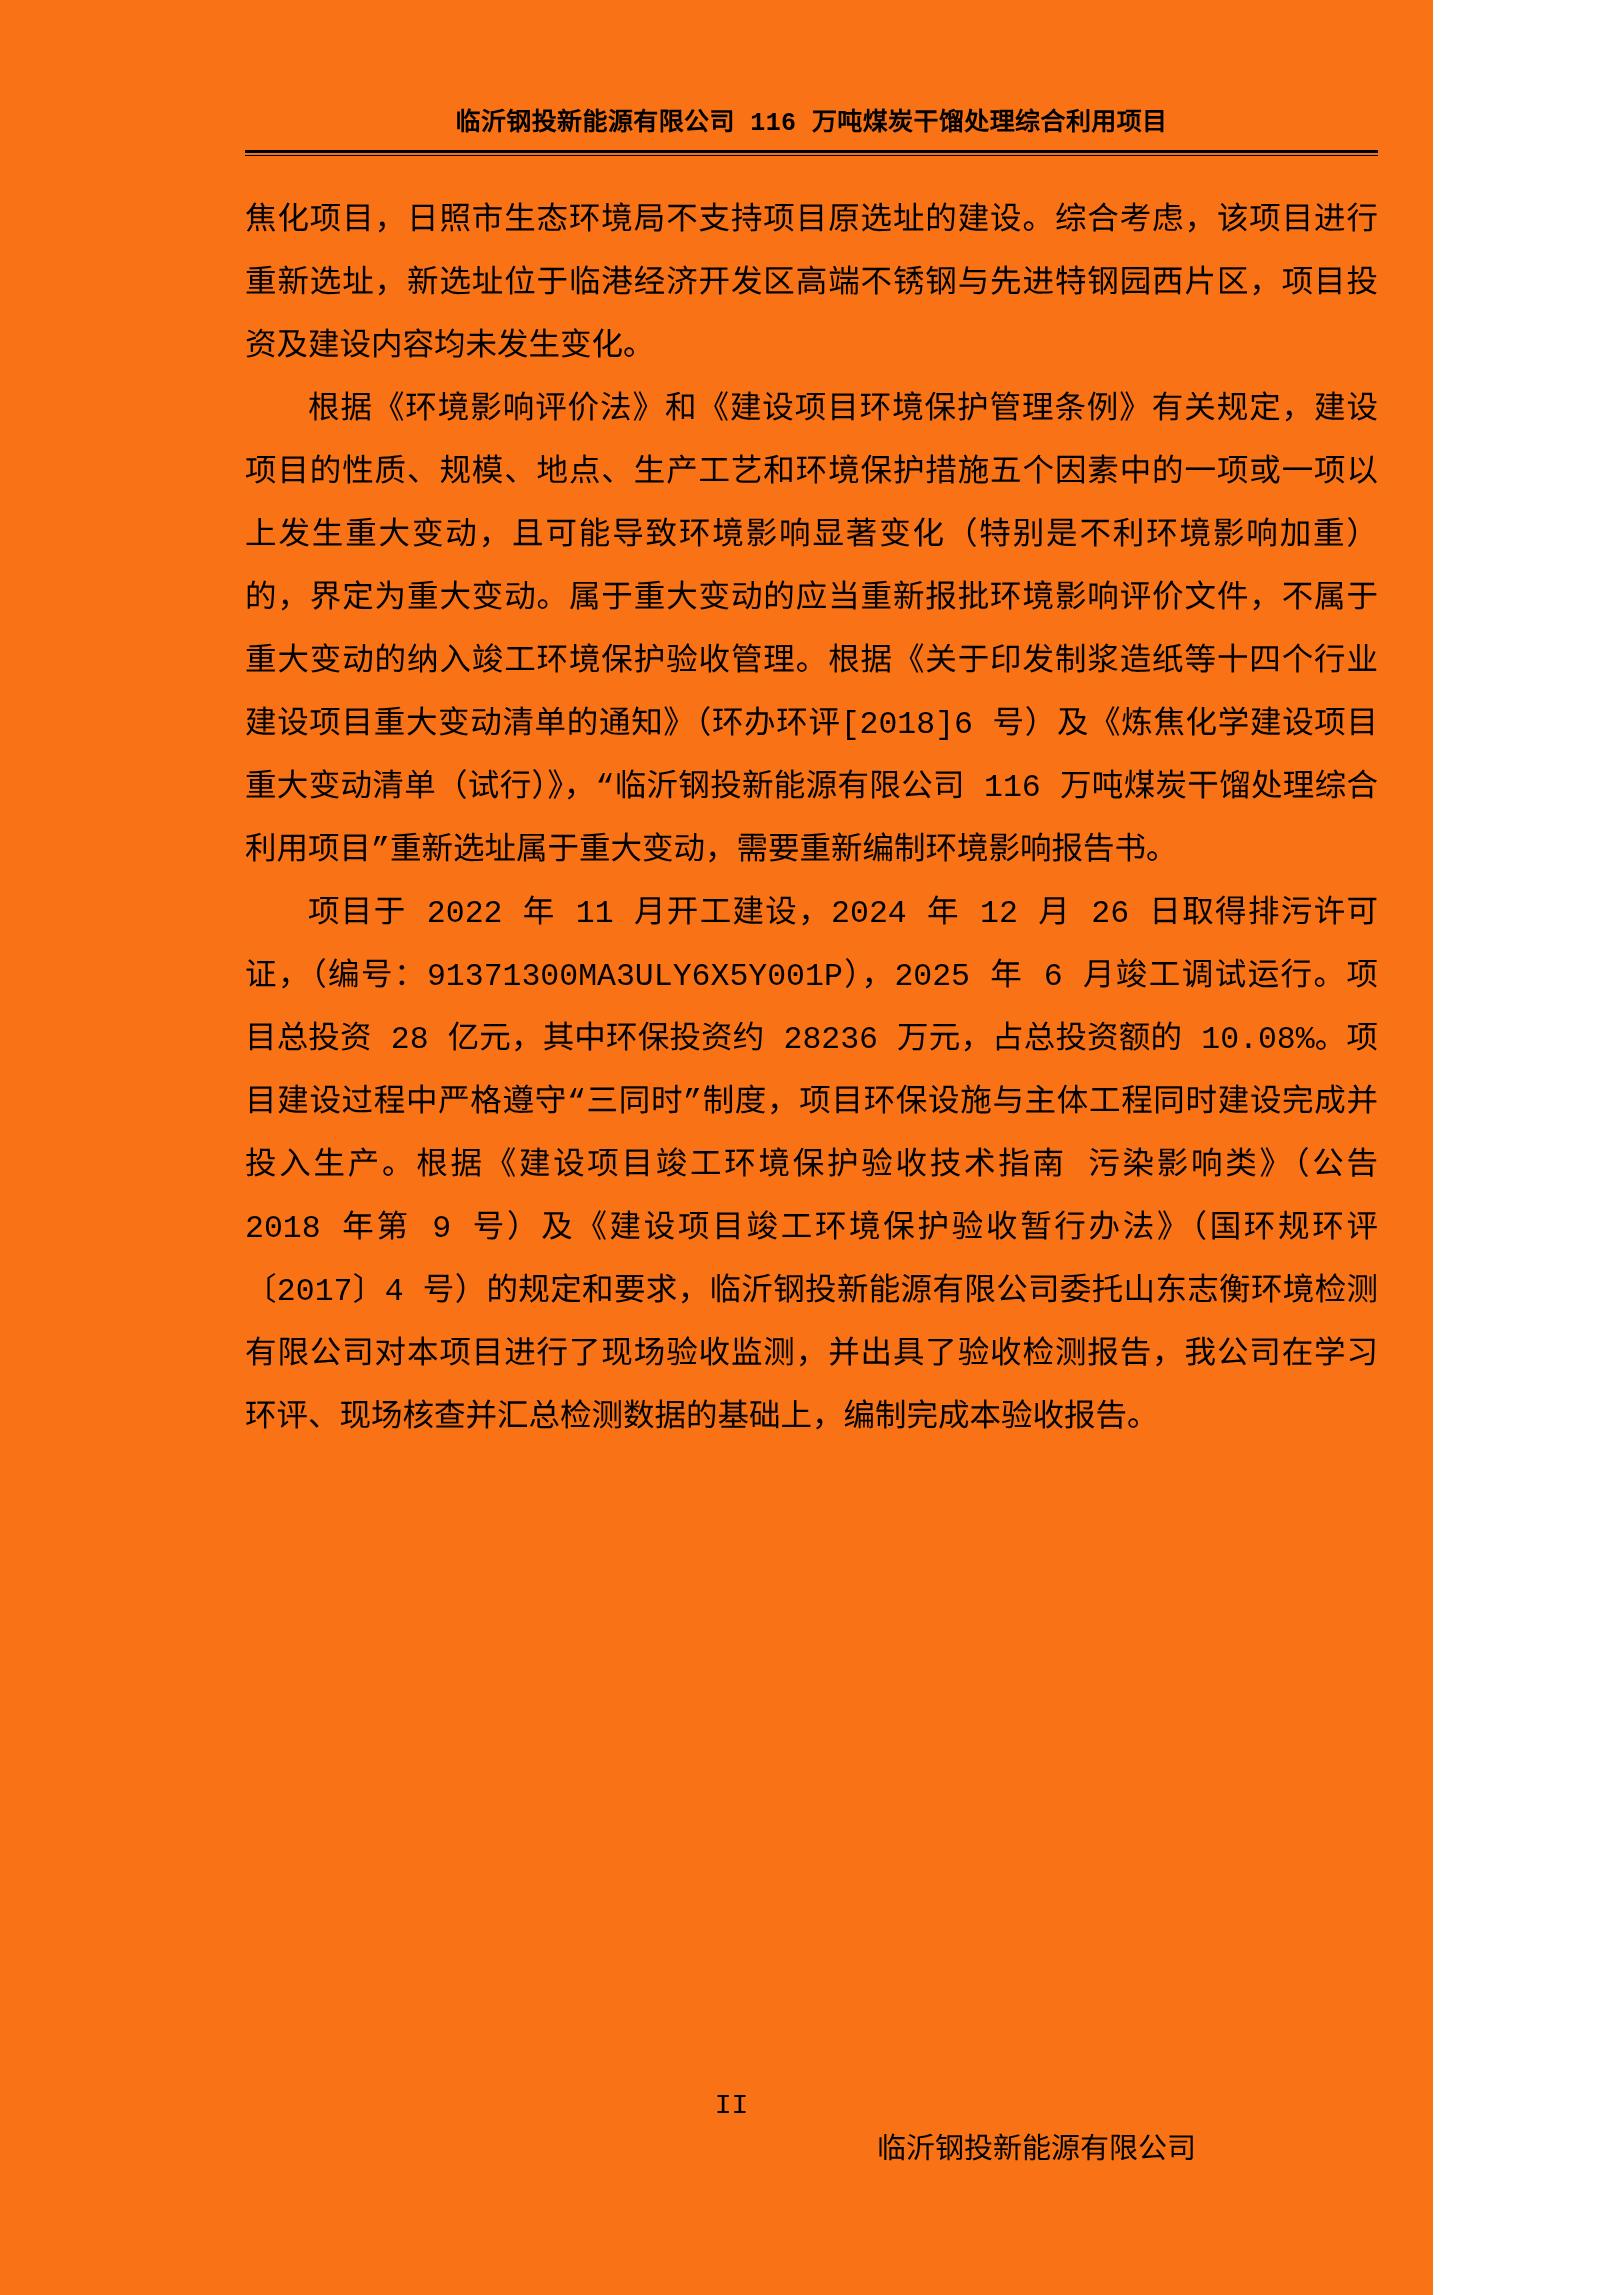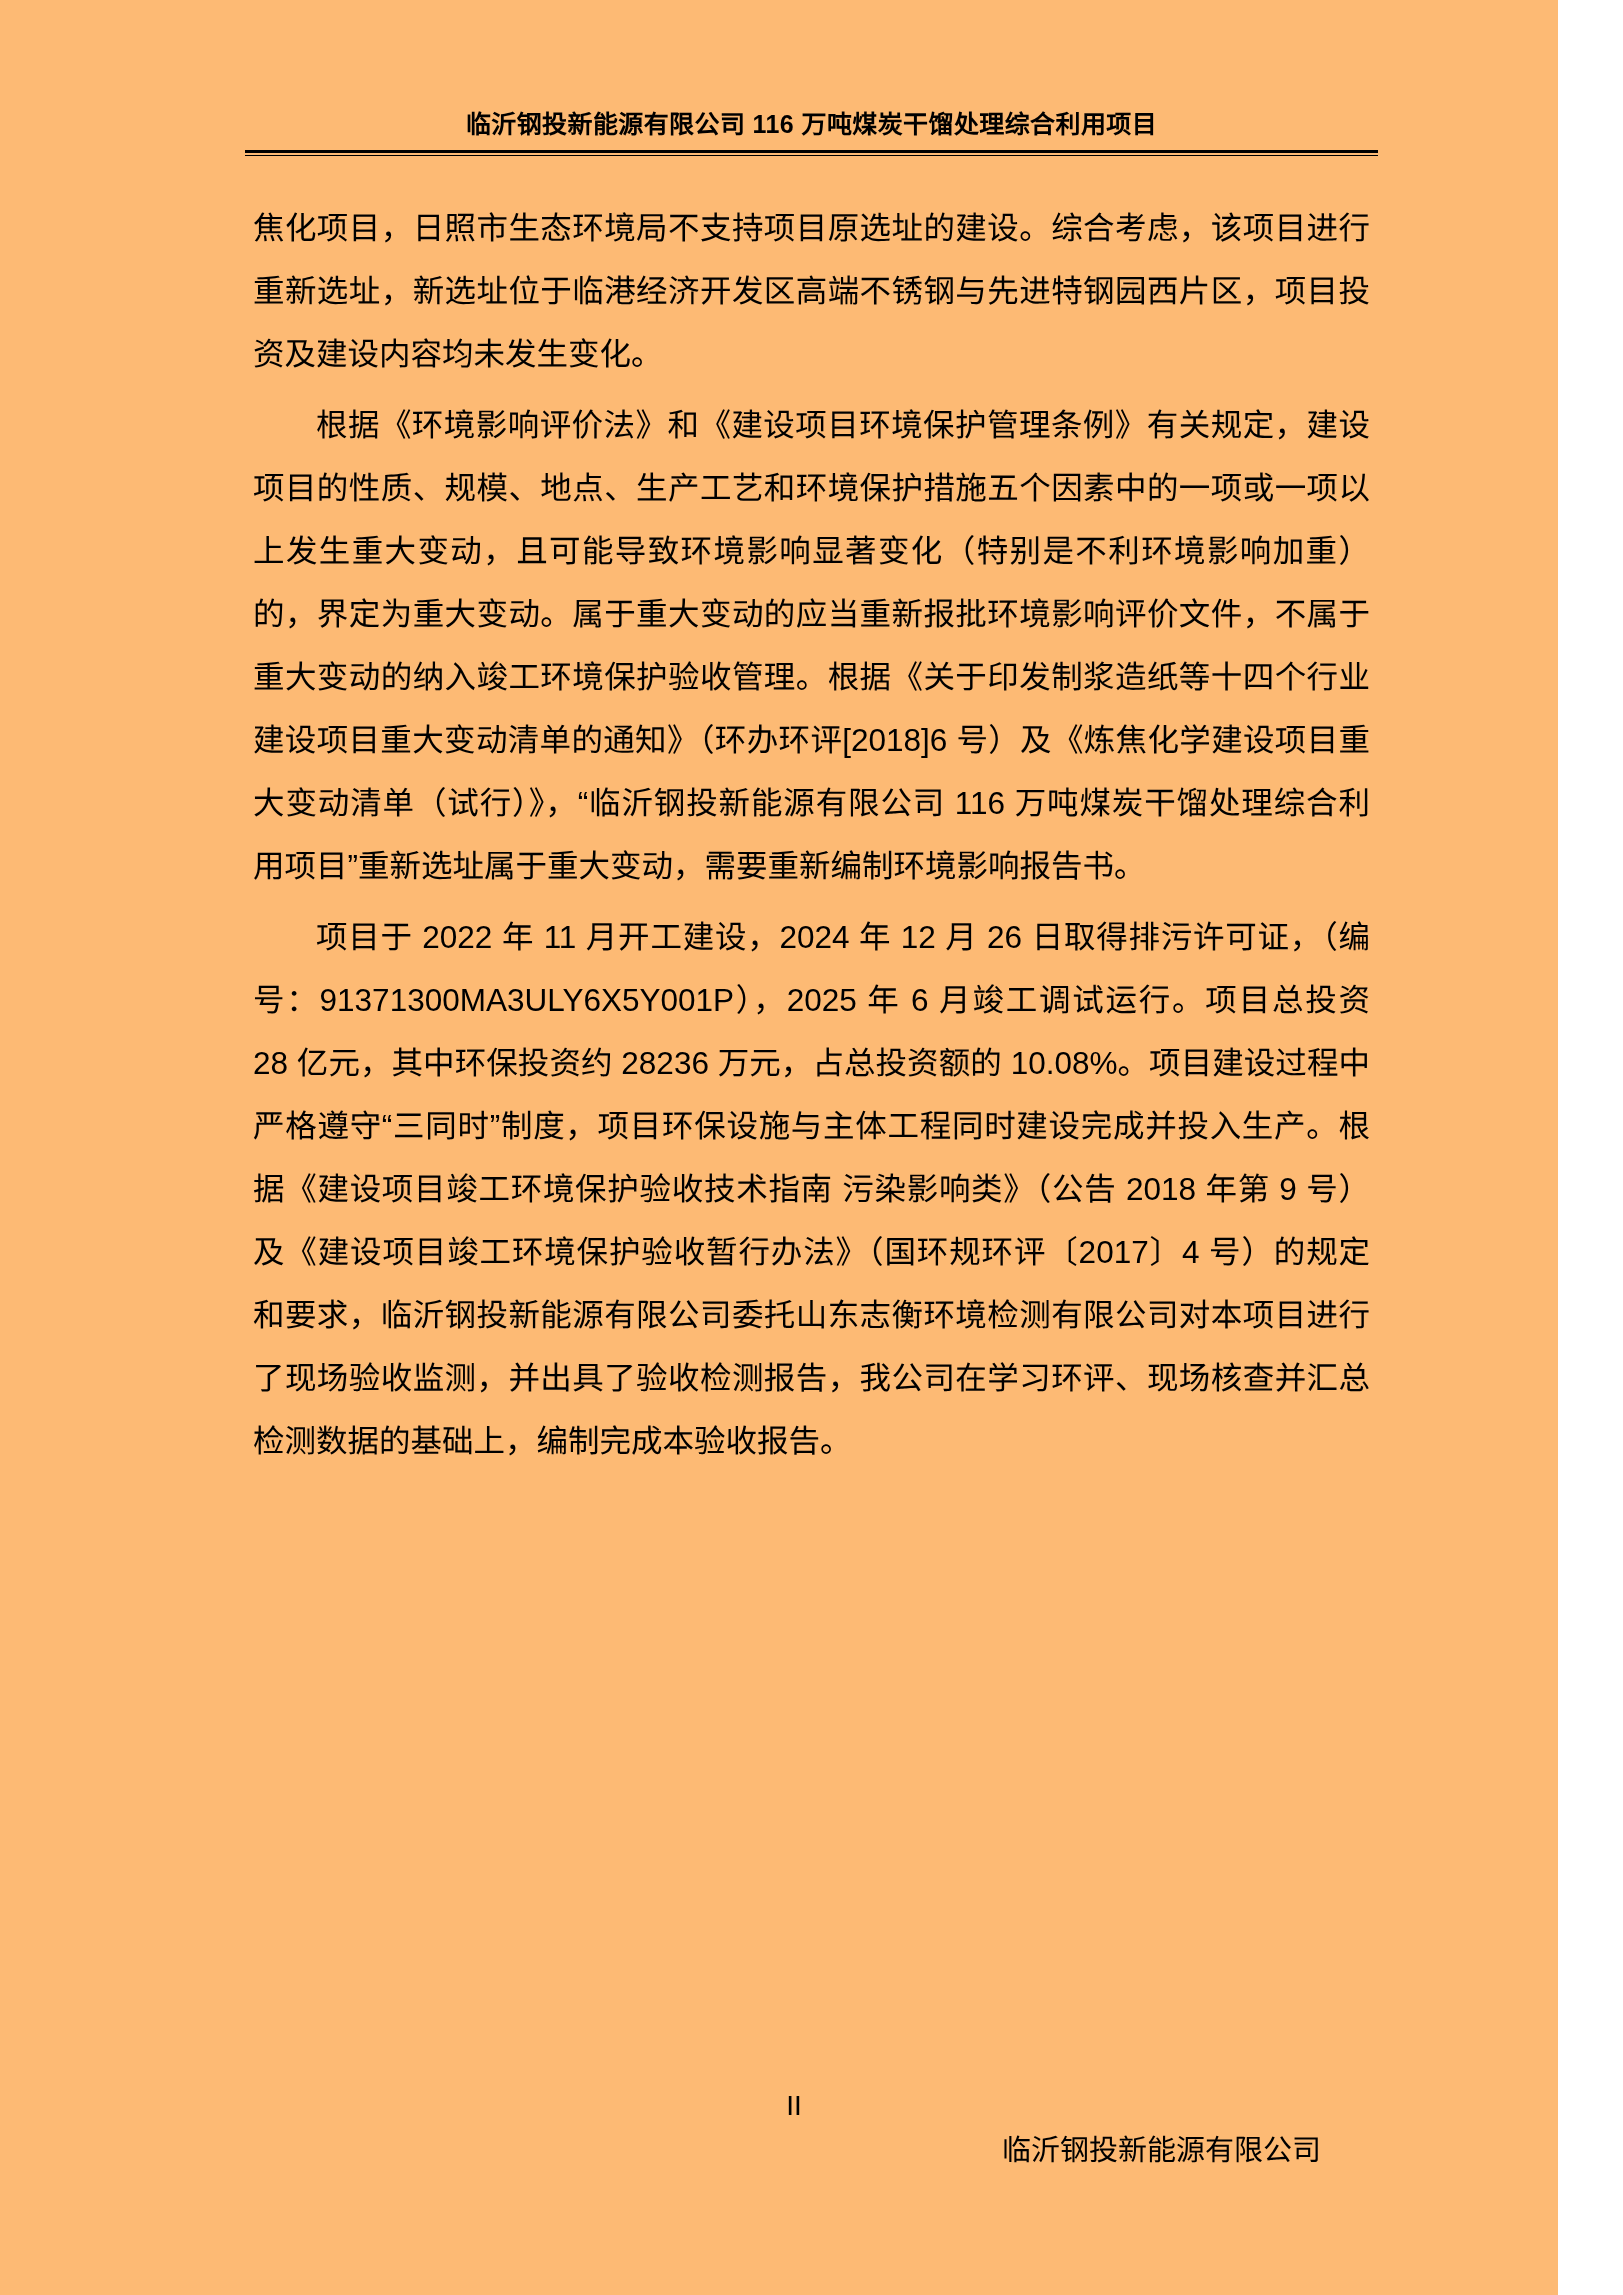--- a/index.html
+++ b/index.html
@@ -2,25 +2,25 @@
 <html lang="zh-CN" style="font-size:13.6px"><head>
 <meta charset="utf-8">
 <style>
   html, body {
     margin: 0;
     padding: 0;
     background: #ffffff;
   }
   .page {
     position: relative;
-    width: 1558px;
+    width: 1433px;
     height: 2295px;
-    background: #fdba74;
+    background: #f97316;
     overflow: hidden;
-    font-family: Liberation Sans, sans-serif;
+    font-family: Liberation Mono, monospace;
     color: #000000;
   }
   .header {
     position: absolute;
     top: 107px;
     left: 245px;
     width: 1133px;
     text-align: center;
   }
   .header-title {
@@ -44,21 +44,21 @@
     position: absolute;
     top: 189px;
     left: 245px;
     width: 1133px;
     font-size: 31.5px;
     line-height: 63px;
     text-align: justify;
     text-justify: inter-ideograph;
   }
   .body-text p {
-    margin: 8px;
+    margin: 0;
     padding: 0;
   }
   .body-text p.indent {
     text-indent: 2em;
   }
   .footer-page-number {
     position: absolute;
     top: 2089px;
     left: 15px;
     width: 100%;

